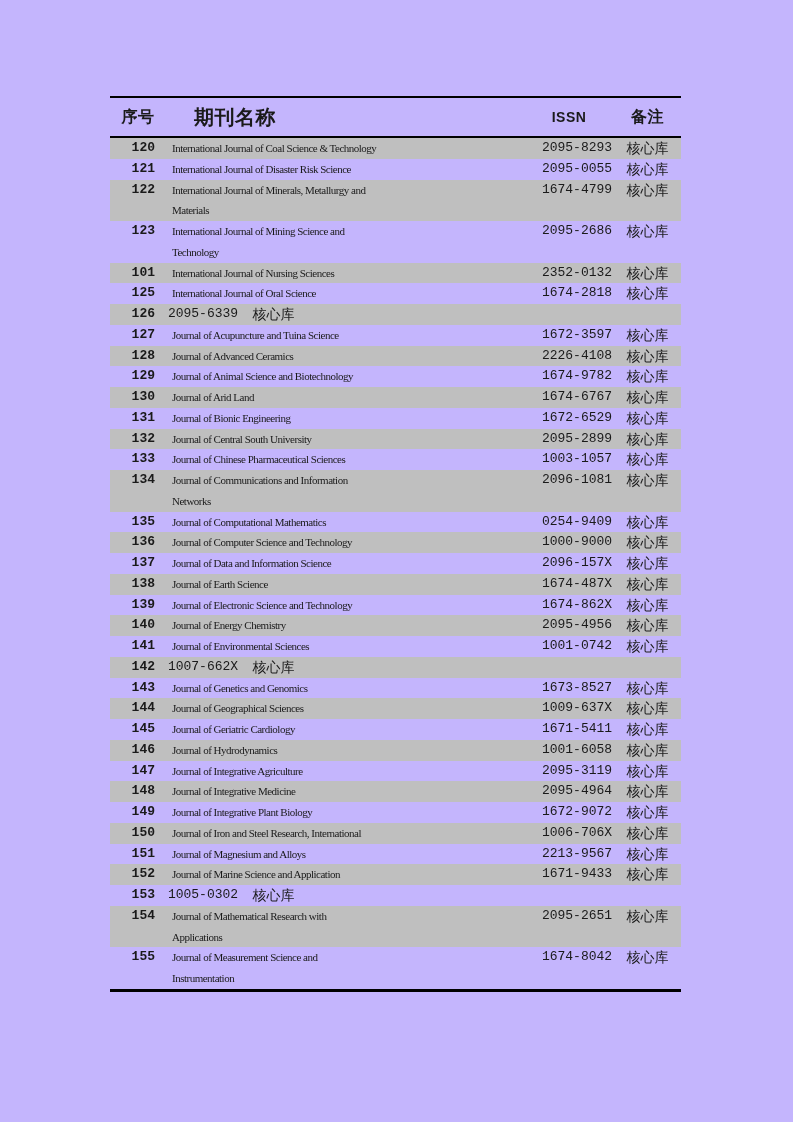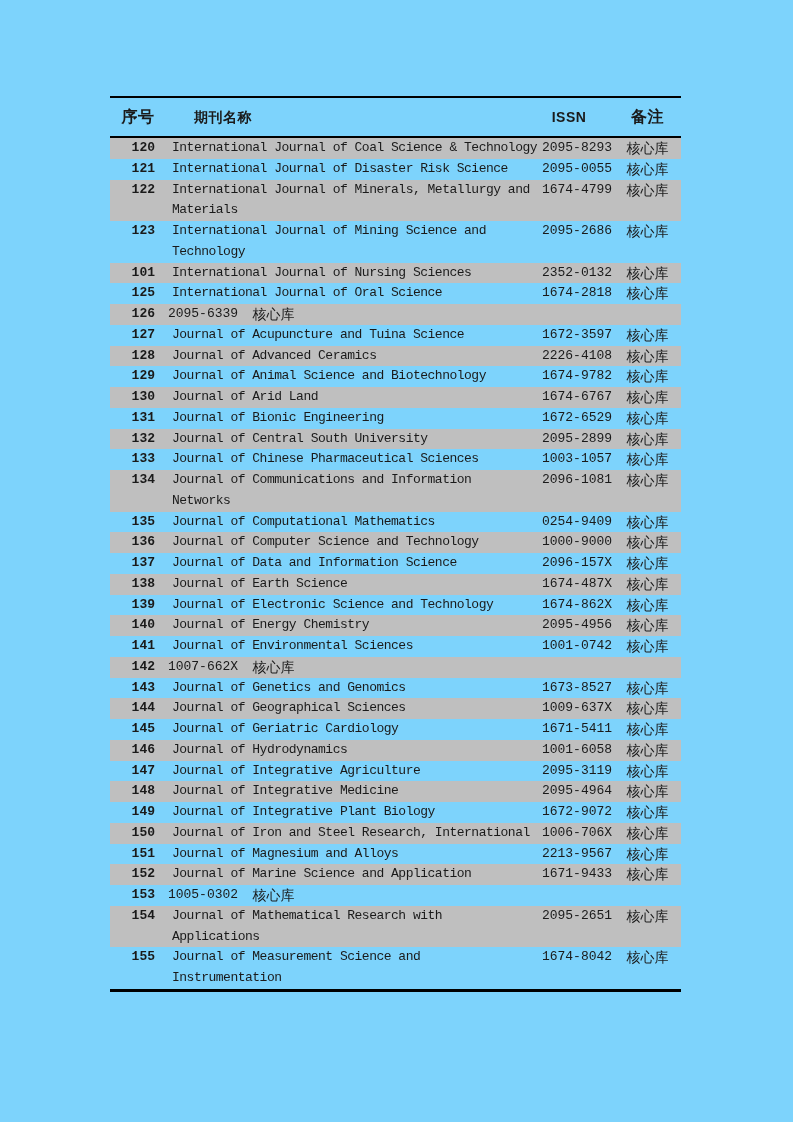--- a/index.html
+++ b/index.html
@@ -1,19 +1,19 @@
 <!DOCTYPE html>
 <html style="--shade: #bfbfbf;"><head>
 <meta charset="utf-8">
 <style>
   html,body{margin:0;padding:0;background:#ffffff;}
   .page{
     position:relative;
     width:793px;height:1122px;
-    background:#7dd3fc;
+    background:#c4b5fd;
     color:#1a1a1a;
     font-family:"Liberation Sans", sans-serif;
     overflow:hidden;
   }
   .journal-table{
     position:absolute;
     left:110px;top:96px;
     width:571px;
     border-top:2.5px solid #000;
     border-bottom:3px solid #000;
@@ -35,43 +35,43 @@
     text-align:right;
     padding-right:11px;
     font-family:"Liberation Mono", monospace;
     font-size:13px;
   }
   .tbody .col-num{font-weight:bold;}
   .col-name{
     width:374px;
     padding-left:6px;
     padding-right:2px;
-    font-family:Liberation Mono, monospace;
-    font-size:13px;
+    font-family:Liberation Serif, serif;
+    font-size:11px;
     letter-spacing:-0.5px;
     white-space:pre-wrap;
   }
   .col-issn{
     width:74px;
     text-align:center;
     font-family:"Liberation Mono", monospace;
     font-size:13px;
   }
   .col-remark{
     width:67px;
     text-align:center;
     font-size:14px;
   }
   
   .thead .col-num{
     font-family:inherit;font-size:16px;
     text-align:center;padding-right:0;font-weight:bold;
   }
   .thead .col-name{
-    font-family:inherit;font-size:14px;
+    font-family:inherit;font-size:20px;
     letter-spacing:0.5px;padding-left:28px;white-space:nowrap;
   }
   .thead .col-issn{font-family:inherit;font-size:14px;padding-right:16px;}
   .thead .col-remark{font-size:16px;}
 </style>
 </head>
 <body>
 
 <div class="page">
   <div class="journal-table">

